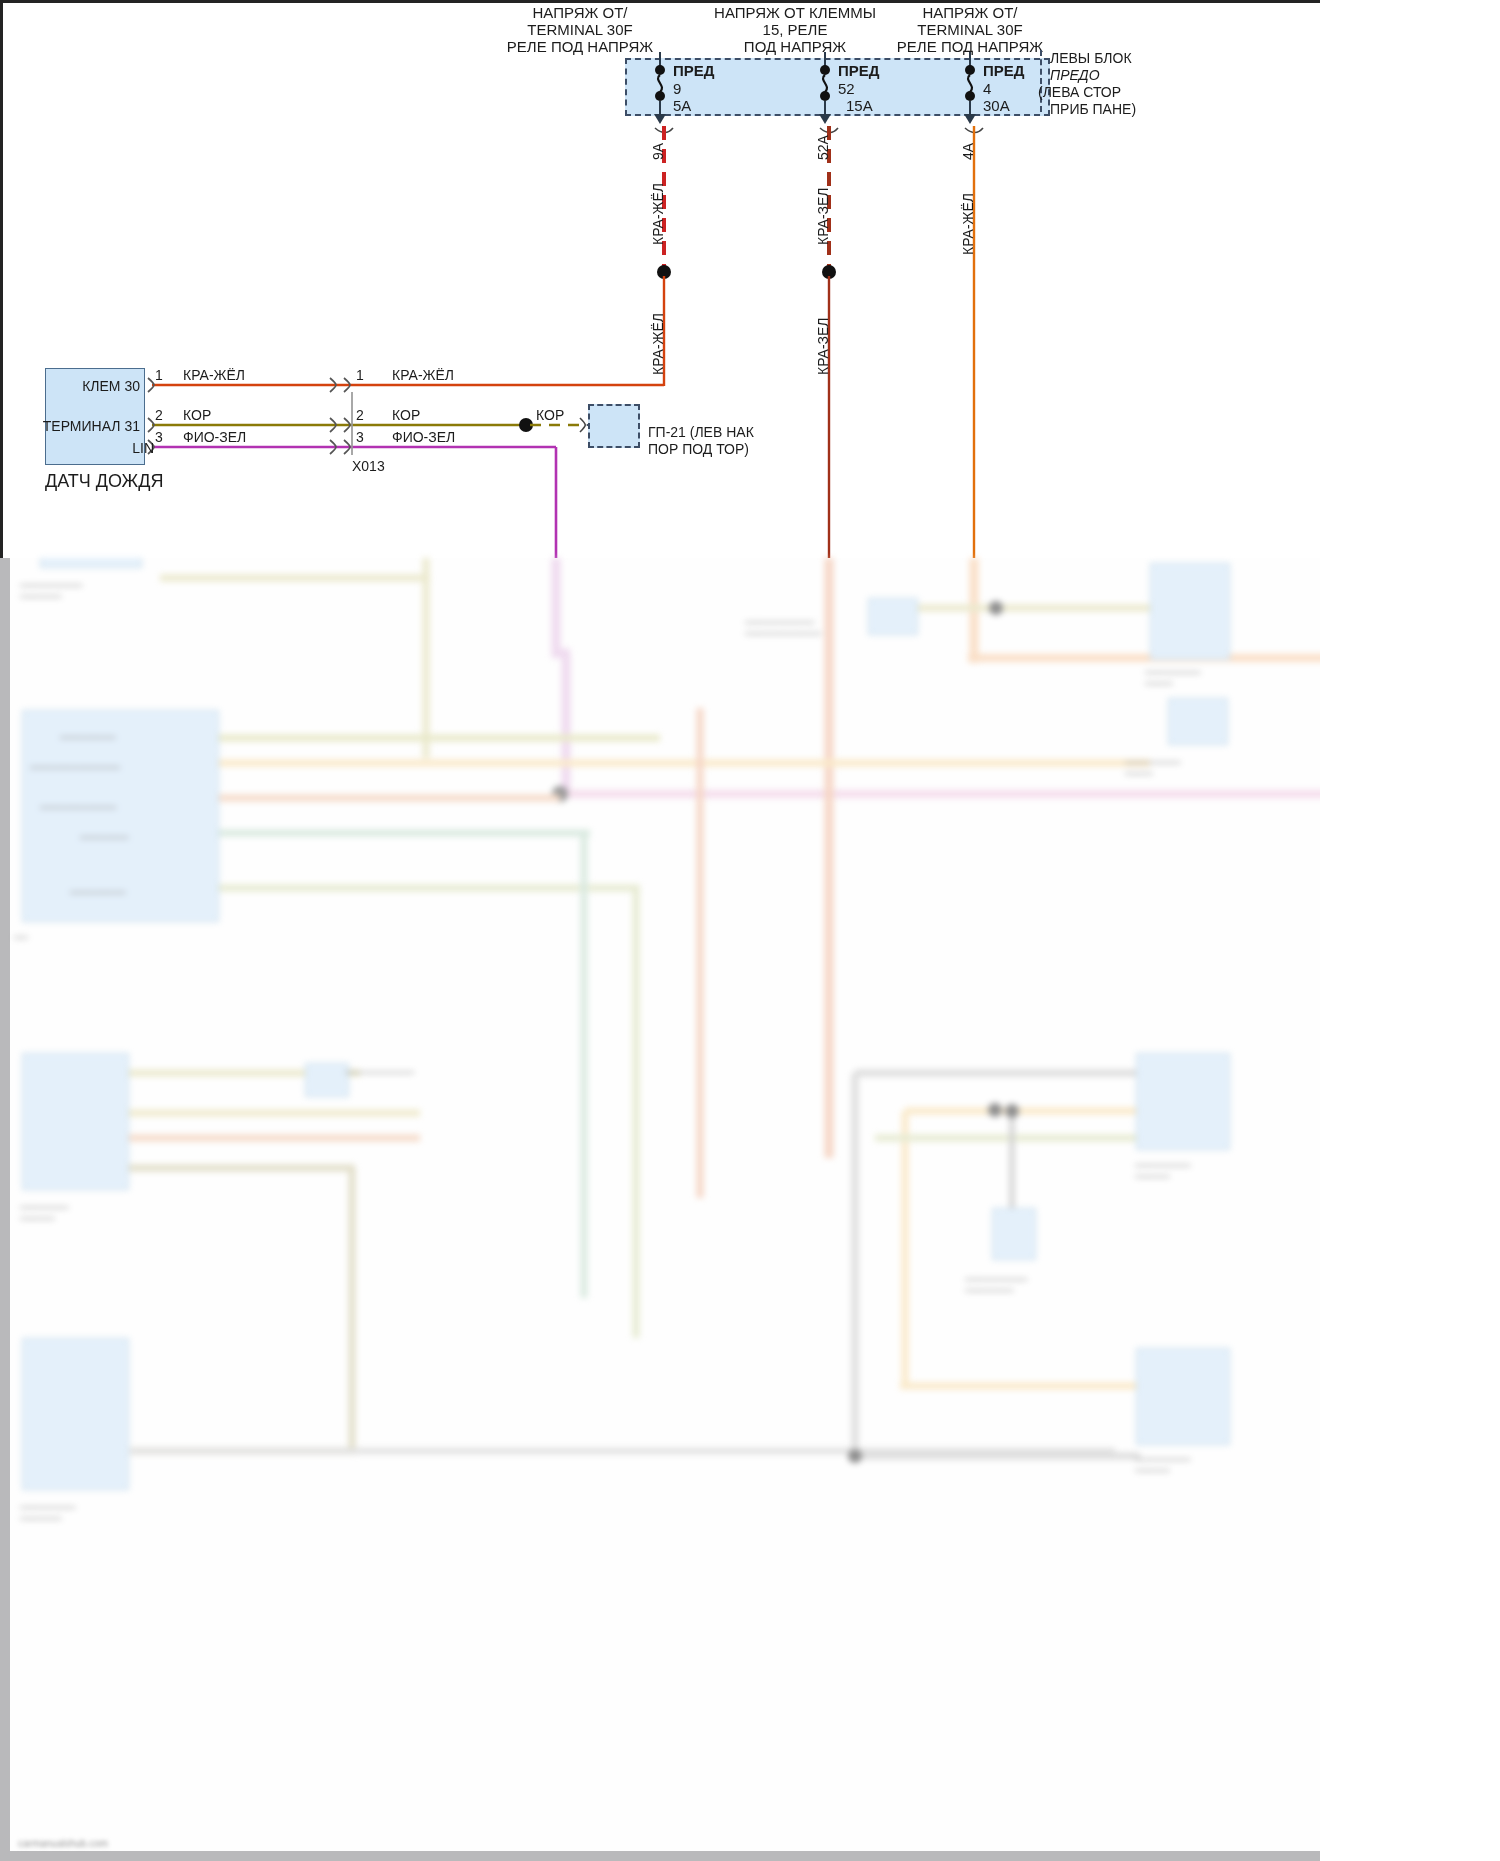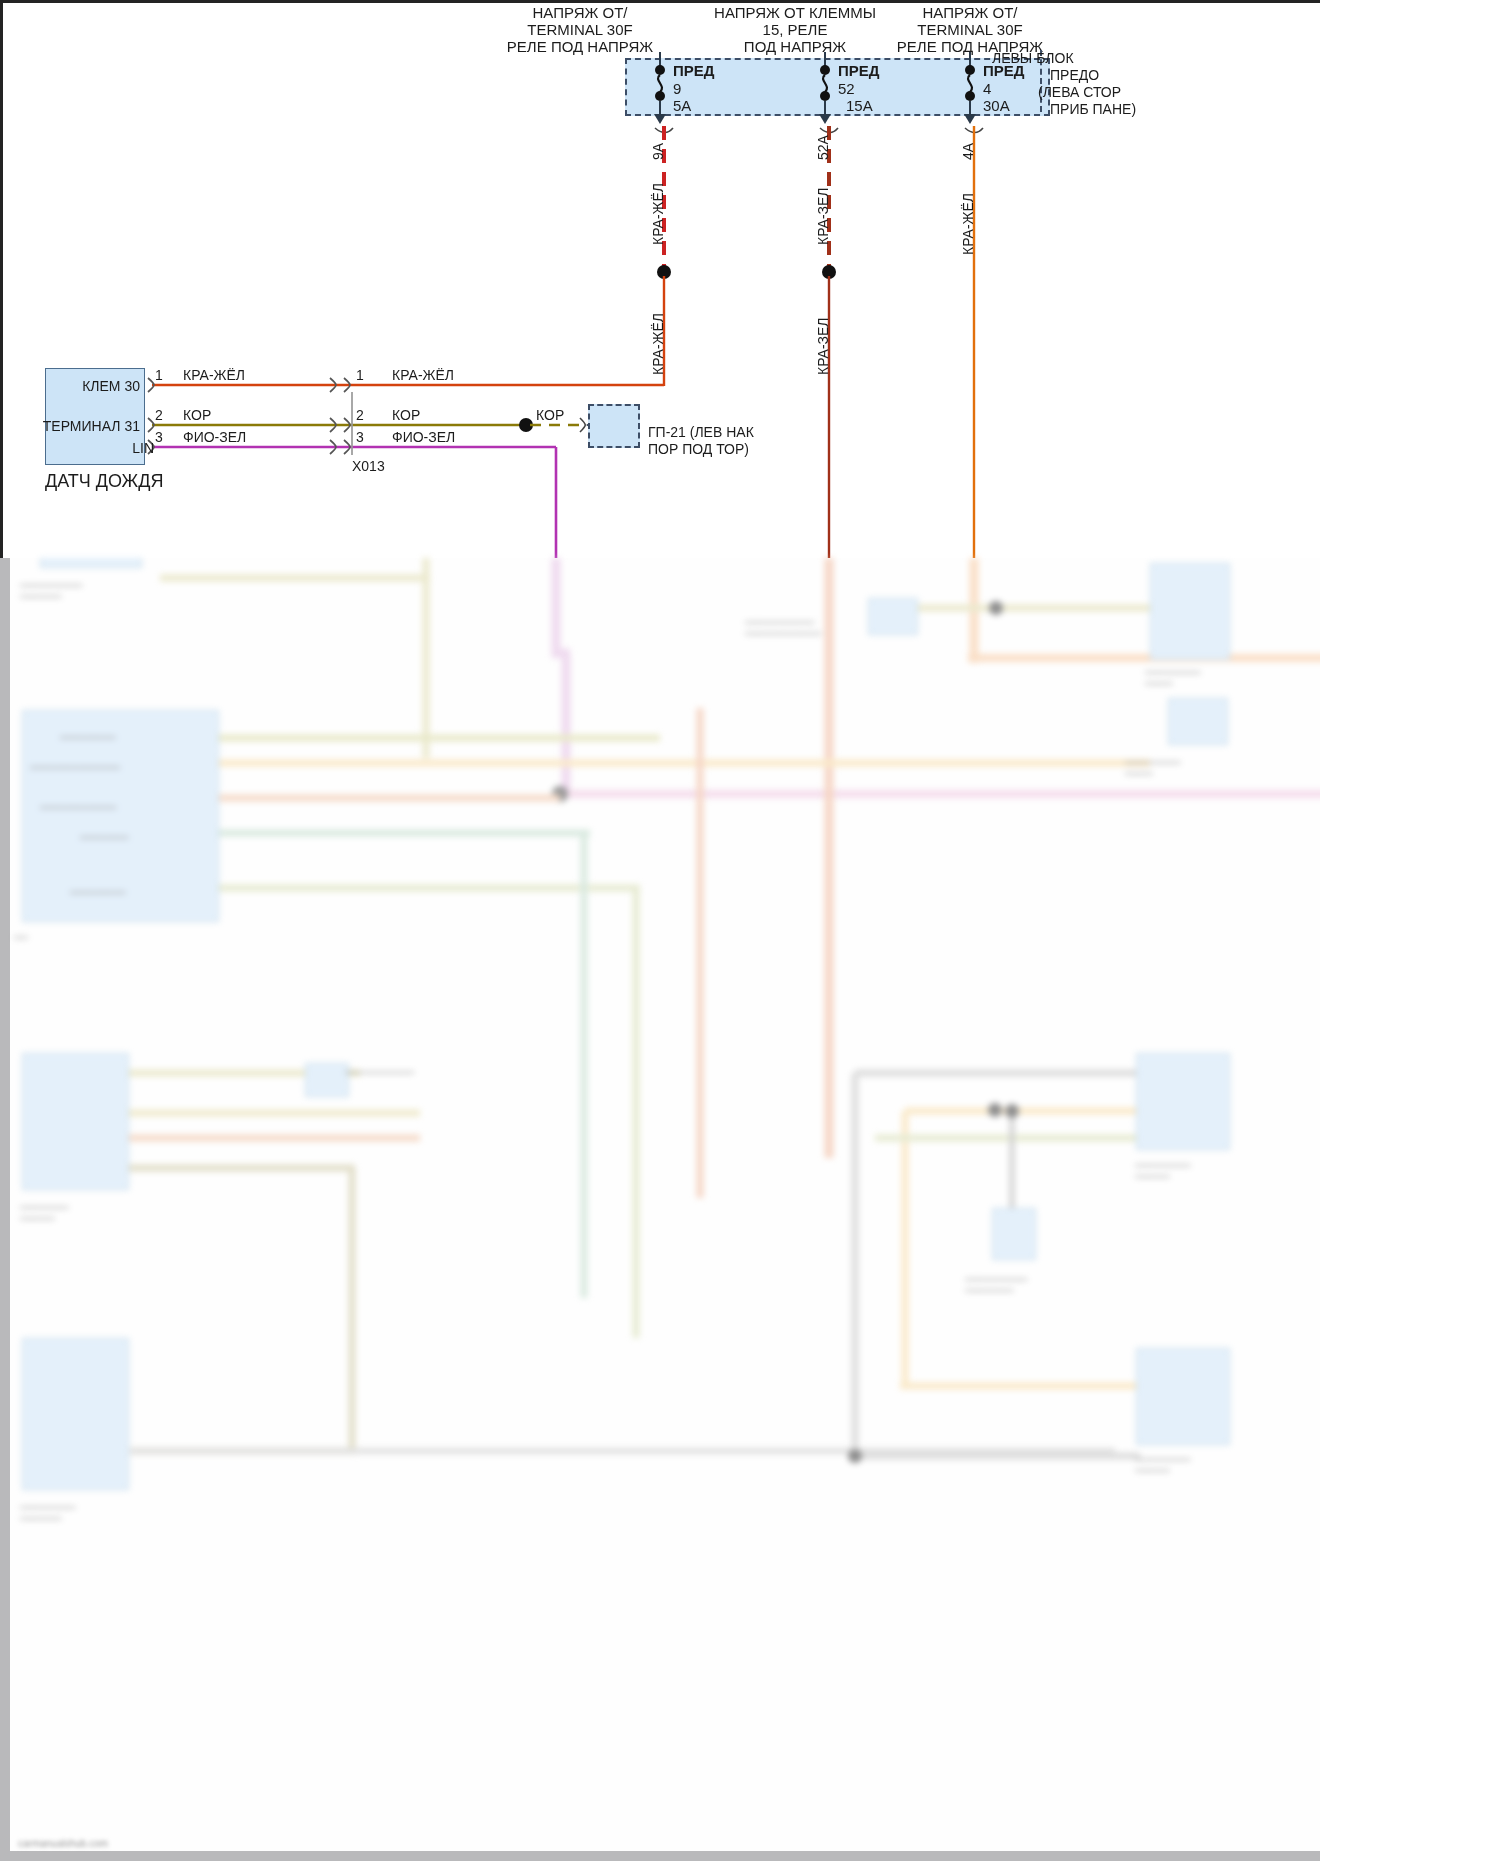--- a/index.html
+++ b/index.html
@@ -134,22 +134,22 @@
 
   <div class="t" style="left:838px;top:62px;font-weight:bold;">ПРЕД</div>
   <div class="t" style="left:838px;top:80px;">52</div>
   <div class="t" style="left:838px;top:97px;margin-left:8px;">15A</div>
 
   <div class="t" style="left:983px;top:62px;font-weight:bold;">ПРЕД</div>
   <div class="t" style="left:983px;top:80px;">4</div>
   <div class="t" style="left:983px;top:97px;">30A</div>
 
   <div style="position:absolute;left:1040px;top:50px;width:0;height:62px;border-left:2px dashed #3c4d66;"></div>
-  <div class="t sm" style="left:992px;top:50px;">ЛЕВЫ БЛОК</div>
-  <div class="t sm" style="left:1050px;top:67px;">ПРЕДО</div>
+  <div class="t sm" style="left:1050px;top:50px;">ЛЕВЫ БЛОК</div>
+  <div class="t sm" style="left:1050px;top:67px;font-style:italic;">ПРЕДО</div>
   <div class="t sm" style="left:1026px;top:84px;margin-left:12px;">(ЛЕВА СТОР</div>
   <div class="t sm" style="left:1050px;top:101px;">ПРИБ ПАНЕ)</div>
 
   <div class="t sm vert" style="left:650px;top:160px;">9A</div>
   <div class="t sm vert" style="left:650px;top:245px;">КРА-ЖЁЛ</div>
   <div class="t sm vert" style="left:650px;top:375px;">КРА-ЖЁЛ</div>
 
   <div class="t sm vert" style="left:815px;top:160px;">52A</div>
   <div class="t sm vert" style="left:815px;top:245px;">КРА-ЗЕЛ</div>
   <div class="t sm vert" style="left:815px;top:375px;">КРА-ЗЕЛ</div>

